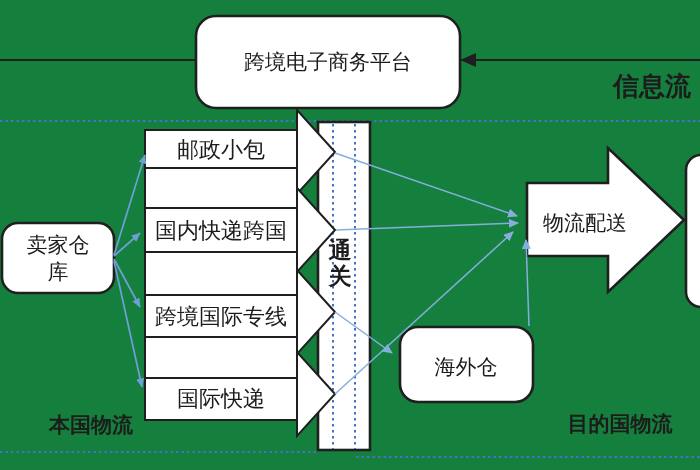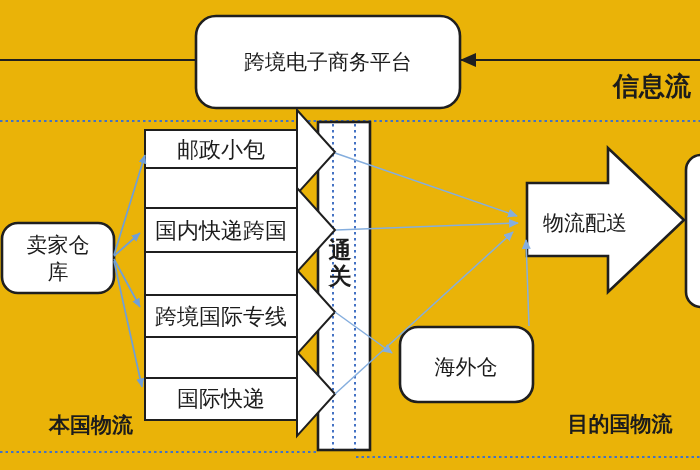--- a/index.html
+++ b/index.html
@@ -1,16 +1,16 @@
 <!DOCTYPE html>
 <html><head>
 <meta charset="utf-8">
 <style>
   html,body{margin:0;padding:0;background:#ffffff;}
-  .stage{position:relative;width:700px;height:470px;background:#eab308;overflow:hidden;
+  .stage{position:relative;width:700px;height:470px;background:#15803d;overflow:hidden;
          font-family:"Liberation Sans",sans-serif;}
   svg{position:absolute;left:0;top:0;}
   text{font-family:"Liberation Sans",sans-serif;fill:#1c1c1c;}
   .box-label{font-size:21px;}
   .lane-label{font-size:22px;}
   .big-bold{font-size:26px;font-weight:bold;}
   .zone-bold{font-size:21px;font-weight:bold;}
   .customs-char{font-size:23px;font-weight:bold;}
   .dist-label{font-size:21px;}
 </style>

